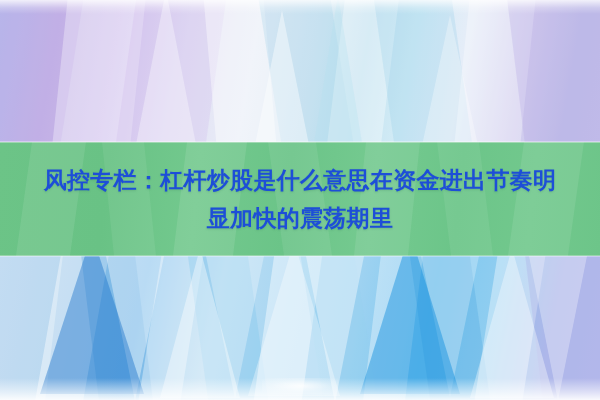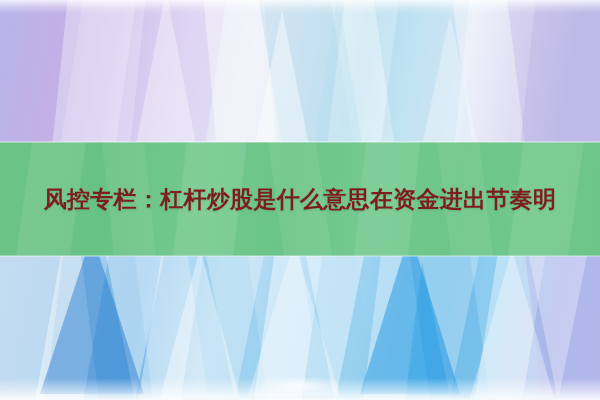--- a/index.html
+++ b/index.html
@@ -207,21 +207,21 @@
     height: 114px;
     display: flex;
     flex-direction: column;
     align-items: center;
     justify-content: center;
     text-align: center;
     box-sizing: border-box;
     padding: 0 18px;
   }
   .headline-line {
-    color: #7f1d1d;
+    color: #1d4ed8;
     font-size: 23px;
     font-weight: bold;
     line-height: 38px;
     letter-spacing: 0.3px;
     white-space: nowrap;
     text-shadow: 0 1px 2px rgba(60,130,90,0.28);
   }
 </style>
 </head>
 <body>
@@ -282,15 +282,16 @@
 
     <div class="bottom-spark"></div>
     <div class="bottom-glow"></div>
   </div>
 
   <div class="seam-top"></div>
   <div class="seam-bot"></div>
 
   <div class="headline">
     <div class="headline-line">风控专栏：杠杆炒股是什么意思在资金进出节奏明</div>
+    <div class="headline-line">显加快的震荡期里</div>
   </div>
 
 </div>
 
 </body></html>

